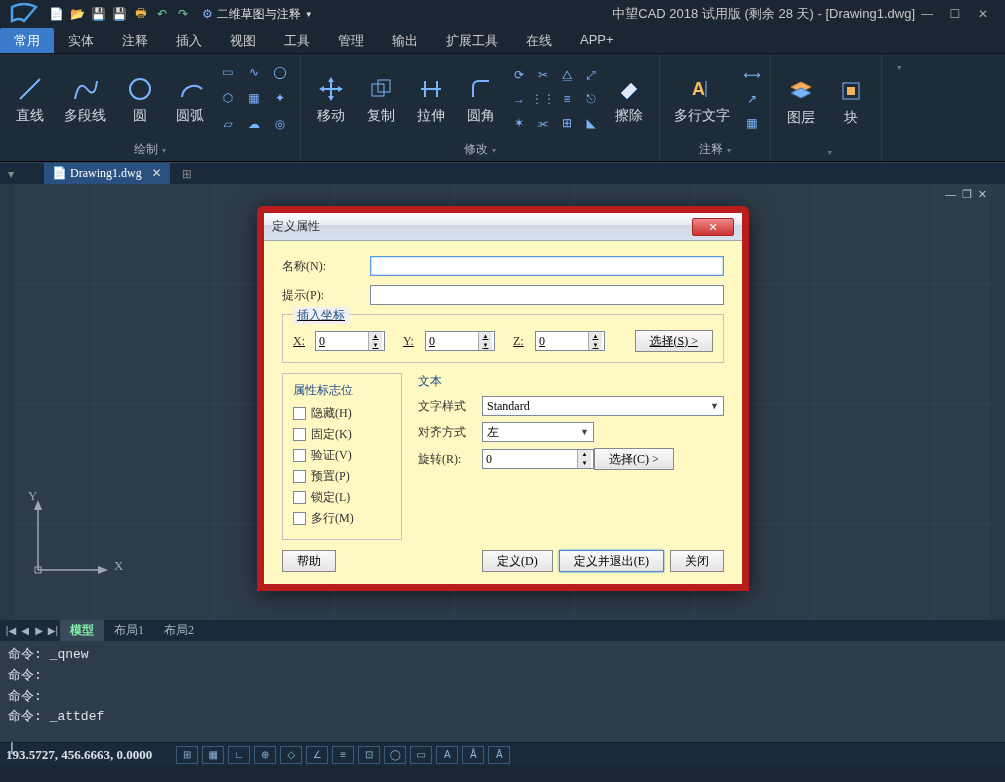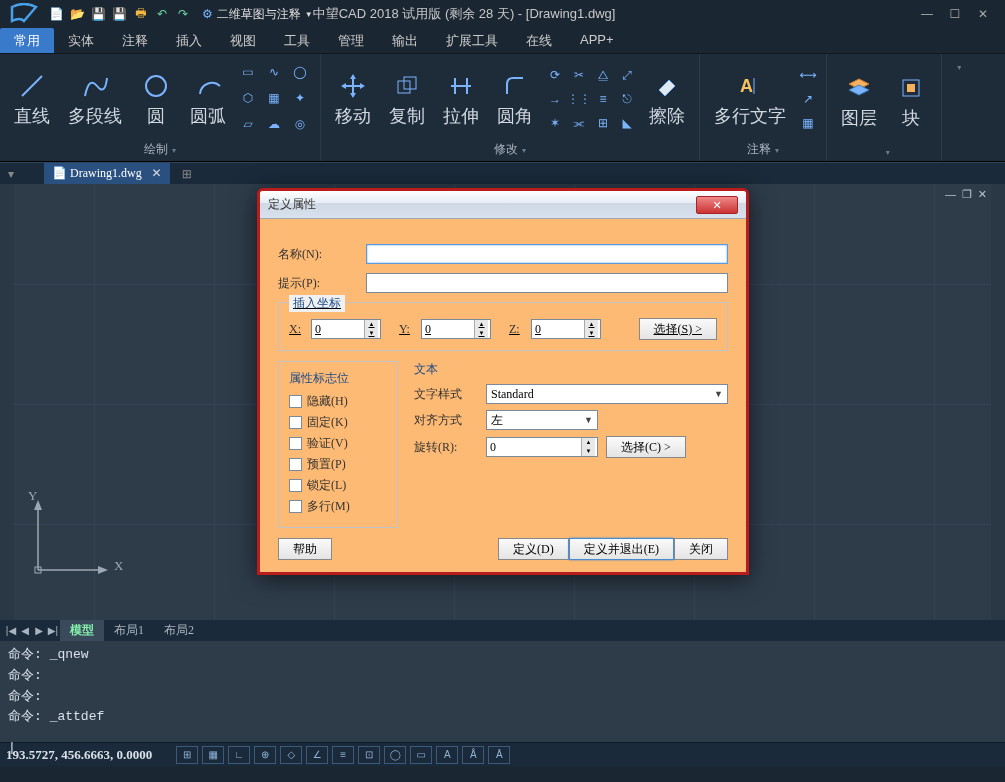--- a/index.html
+++ b/index.html
@@ -5,38 +5,38 @@
 * { box-sizing: border-box; margin: 0; padding: 0; }
 body { width: 1005px; height: 782px; font-family: "Microsoft YaHei", sans-serif; font-size: 12px; background: #1a2632; overflow: hidden; position: relative; }
 
 
 .titlebar { height: 28px; background: #1a2632; display: flex; align-items: center; color: #c0c0c0; padding: 0 4px; }
 .logo { width: 40px; height: 28px; display: flex; align-items: center; justify-content: center; }
 .logo svg { width: 28px; height: 22px; }
 .qat { display: flex; gap: 3px; align-items: center; margin-left: 4px; }
 .qat-btn { width: 18px; height: 18px; display: flex; align-items: center; justify-content: center; color: #f5b942; cursor: pointer; }
 .workspace-sel { margin-left: 10px; color: #ddd; display: flex; align-items: center; gap: 4px; }
-.title-text { flex: 1; text-align: left; color: #c8c8c8; font-size: 13px; }
+.title-text { flex: 1; text-align: right; color: #c8c8c8; font-size: 13px; }
 .win-ctrl { display: flex; gap: 4px; margin-right: 6px; }
 .win-btn { width: 24px; height: 18px; display:flex; align-items:center; justify-content:center; color: #aaa; cursor: pointer; }
 
 
 .ribbon-tabs { height: 26px; display: flex; color: #ccc; border-bottom: 1px solid #0e1720; background:#1a2632;}
 .rtab { padding: 4px 14px; cursor: pointer; font-size:13px; }
 .rtab.active { background: #3a7acb; color: #fff; border-radius: 2px 2px 0 0; }
 
 
 .ribbon { height: 108px; background: #1e2b38; display: flex; color: #d0d8e0; border-bottom: 1px solid #000; }
 .panel { border-right: 1px solid #2a3a4a; padding: 4px 8px 2px; display: flex; flex-direction: column; }
 .panel-body { flex:1; display:flex; align-items:center; gap:6px; }
 .panel-title { text-align:center; font-size:12px; color:#a8b4c0; padding:1px 0; position:relative;}
 .panel-title::after { content:"▾"; font-size:8px; margin-left:4px; color:#6a7a8a;}
 .bigbtn { display:flex; flex-direction:column; align-items:center; gap:2px; padding: 2px 6px; cursor:pointer; min-width:38px;}
 .bigbtn .icn { width:32px; height:32px; display:flex; align-items:center; justify-content:center;}
-.bigbtn .lbl { font-size:18px; text-align:center; white-space:nowrap;}
+.bigbtn .lbl { font-size:14px; text-align:center; white-space:nowrap;}
 .smallgrid { display:grid; grid-template-columns: repeat(3, 22px); grid-auto-rows:22px; gap:4px;}
 .smallgrid2 { display:grid; grid-template-columns: repeat(4, 20px); grid-auto-rows:20px; gap:4px;}
 .smico { width:20px; height:20px; display:flex; align-items:center; justify-content:center; cursor:pointer; color:#7ab4ff;}
 
 
 .docbar { height: 22px; background: #1a2a3a; display:flex; align-items:center; border-top:1px solid #2a4560;}
 .doctab { background:#2a5080; color:#fff; padding:3px 28px 3px 8px; font-size:12px; margin-left:30px; position:relative; font-family:"SimSun";}
 .doctab .close { position:absolute; right:8px; top:3px; color:#ddd; cursor:pointer;}
 .canvas-wrap { position:relative; height: 436px; background:#2a3846; }
 .canvas { position:absolute; left: 14px; top:0; right:14px; bottom:0; background:#2e3c4a;
@@ -56,25 +56,25 @@
 .cmdarea { height:102px; background:#2e3c4a; color:#d8e0e8; font-family:Liberation Mono, monospace; font-size:13px; padding:4px 8px; border-top:1px solid #1a2a3a; line-height:1.6;}
 .cmdline { display:flex;}
 .cmdkw { color:#d8e0e8;}
 
 
 .status { height:24px; background:#1a2a3a; display:flex; align-items:center; color:#d8e0e8; padding:0 6px; gap:4px; border-top:1px solid #0a1a2a;}
 .coords { font-family:"SimSun"; font-size:13px; font-weight:bold; margin-right:20px;}
 .sbtn { width:22px; height:18px; border:1px solid #3a5a7a; display:flex; align-items:center; justify-content:center; cursor:pointer; font-size:10px; color:#8fb4d8;}
 
 
-.dialog { position:absolute; left:257px; top:188px; width:492px; background:#fdba74; border:3px solid #b91c1c; box-shadow: 0 4px 24px rgba(0,0,0,0.6); font-family:"SimSun"; font-size:12px; border-radius: 6px 6px 0 0; overflow:hidden;}
+.dialog { position:absolute; left:257px; top:206px; width:492px; background:#fef9c3; border:7px solid #b91c1c; box-shadow: 0 4px 24px rgba(0,0,0,0.6); font-family:"SimSun"; font-size:12px; border-radius: 6px 6px 0 0; overflow:hidden;}
 .dlg-title { height:28px; background: linear-gradient(#fff, #e4ecf4 45%, #cfd8e4 46%, #d8e2ee); display:flex; align-items:center; padding:0 8px; border-bottom:1px solid #a0a8b0;}
 .dlg-title-text { flex:1; color:#333; font-size:12px;}
 .dlg-close { width:42px; height:18px; background: linear-gradient(#e88, #c33); border-radius:2px; color:#fff; text-align:center; cursor:pointer; border:1px solid #a22; font-size:11px; line-height:16px;}
-.dlg-body { padding:24px 18px 12px;}
+.dlg-body { padding:14px 18px 12px;}
 .frow { display:flex; align-items:center; margin-bottom:7px; min-height:22px;}
 .flabel { width:88px; color:#333;}
 .ftext { flex:1; height:20px; border:1px solid #7a8a9a; background:#fff; padding:0 4px;}
 .ftext.hl { border:1px solid #5a9ae0; box-shadow:inset 0 0 2px #5a9ae0;}
 .smallbtn { width:26px; height:20px; margin-left:4px; border:1px solid #888; background:linear-gradient(#fafafa,#e0e0e0); cursor:pointer; display:flex; align-items:center; justify-content:center;}
 .fieldset { border:1px solid #c0c4c8; margin:8px 0 10px; padding:10px 10px 10px;text-decoration:underline;}
 .fieldset-title { color:#1a4a8a; margin:-18px 0 6px 0; background:#f0f0f0; width:fit-content; padding:0 4px;}
 .coord-row { display:flex; align-items:center; gap:4px;}
 .coord-lbl { width:18px; color:#333;}
 .spinner { width:70px; height:20px; border:1px solid #7a8a9a; background:#fff; display:flex; align-items:center;}
@@ -82,28 +82,28 @@
 .spin-btns { display:flex; flex-direction:column; width:14px;}
 .spin-btns span { height:9px; font-size:6px; line-height:8px; text-align:center; border-left:1px solid #aaa; background:#e8e8e8; cursor:pointer;}
 .dbtn { height:22px; padding:0 14px; border:1px solid #888; background:linear-gradient(#fafafa,#e4e4e4); cursor:pointer; font-family:"SimSun"; font-size:12px;}
 .dbtn.default { border:1px solid #4a8ad0; box-shadow:0 0 2px #4a8ad0;}
 .two-col { display:flex; gap:16px;}
 .attr-flags { border:1px solid #c0c4c8; padding:8px 10px; width:120px;}
 .chk-row { display:flex; align-items:center; gap:5px; margin:4px 0; color:#333;}
 .chk { width:13px; height:13px; border:1px solid #7a8a9a; background:#fff;}
 .text-sec { flex:1;}
 .sec-title { color:#1a4a8a; margin-bottom:6px;}
-.tsrow { display:flex; align-items:center; margin:6px 0; gap:8px;}
+.tsrow { display:flex; align-items:center; margin:6px 0; gap:0;}
 .tslbl { width:64px; color:#333;}
 .combo { flex:1; max-width:220px; height:20px; border:1px solid #7a8a9a; background:#fff; display:flex; align-items:center; padding:0 4px; justify-content:space-between;text-align:right;}
 .combo.wide { max-width:280px;}
 .combo .arr { font-size:9px; color:#444;}
 .spinner2 { width:112px; height:20px; border:1px solid #7a8a9a; background:#fff; display:flex;}
 .spinner2 input { border:none; width:94px; padding:0 3px; font-size:12px; font-family:"SimSun"; outline:none;}
-.dlg-footer { display:flex; margin-top:10px; align-items:flex-start;}
+.dlg-footer { display:flex; gap:6px; margin-top:10px; align-items:flex-start;}
 </style>
 </head>
 <body>
 
 <div class="titlebar">
   <div class="logo">
     <svg viewBox="0 0 28 22">
         <path d="M2 4 Q14 -2 26 4 L14 18 Q10 14 2 18 Z" fill="none" stroke="#4aa0e8" stroke-width="2.5"></path>
       </svg>
   </div>

